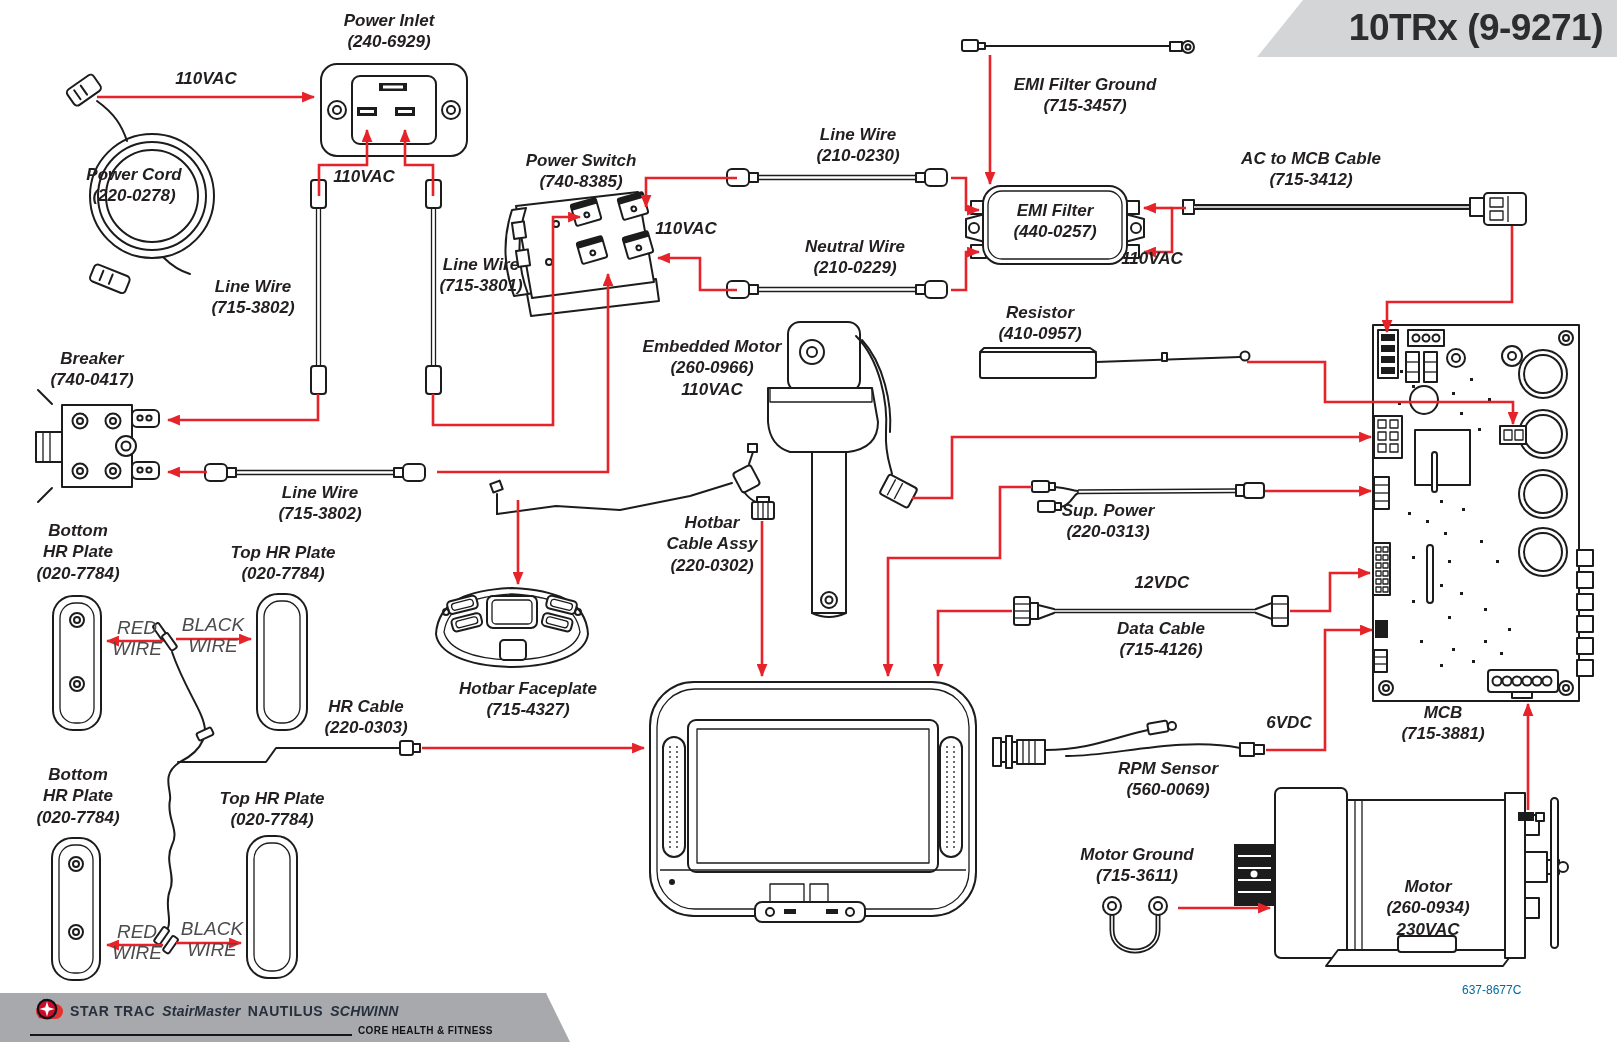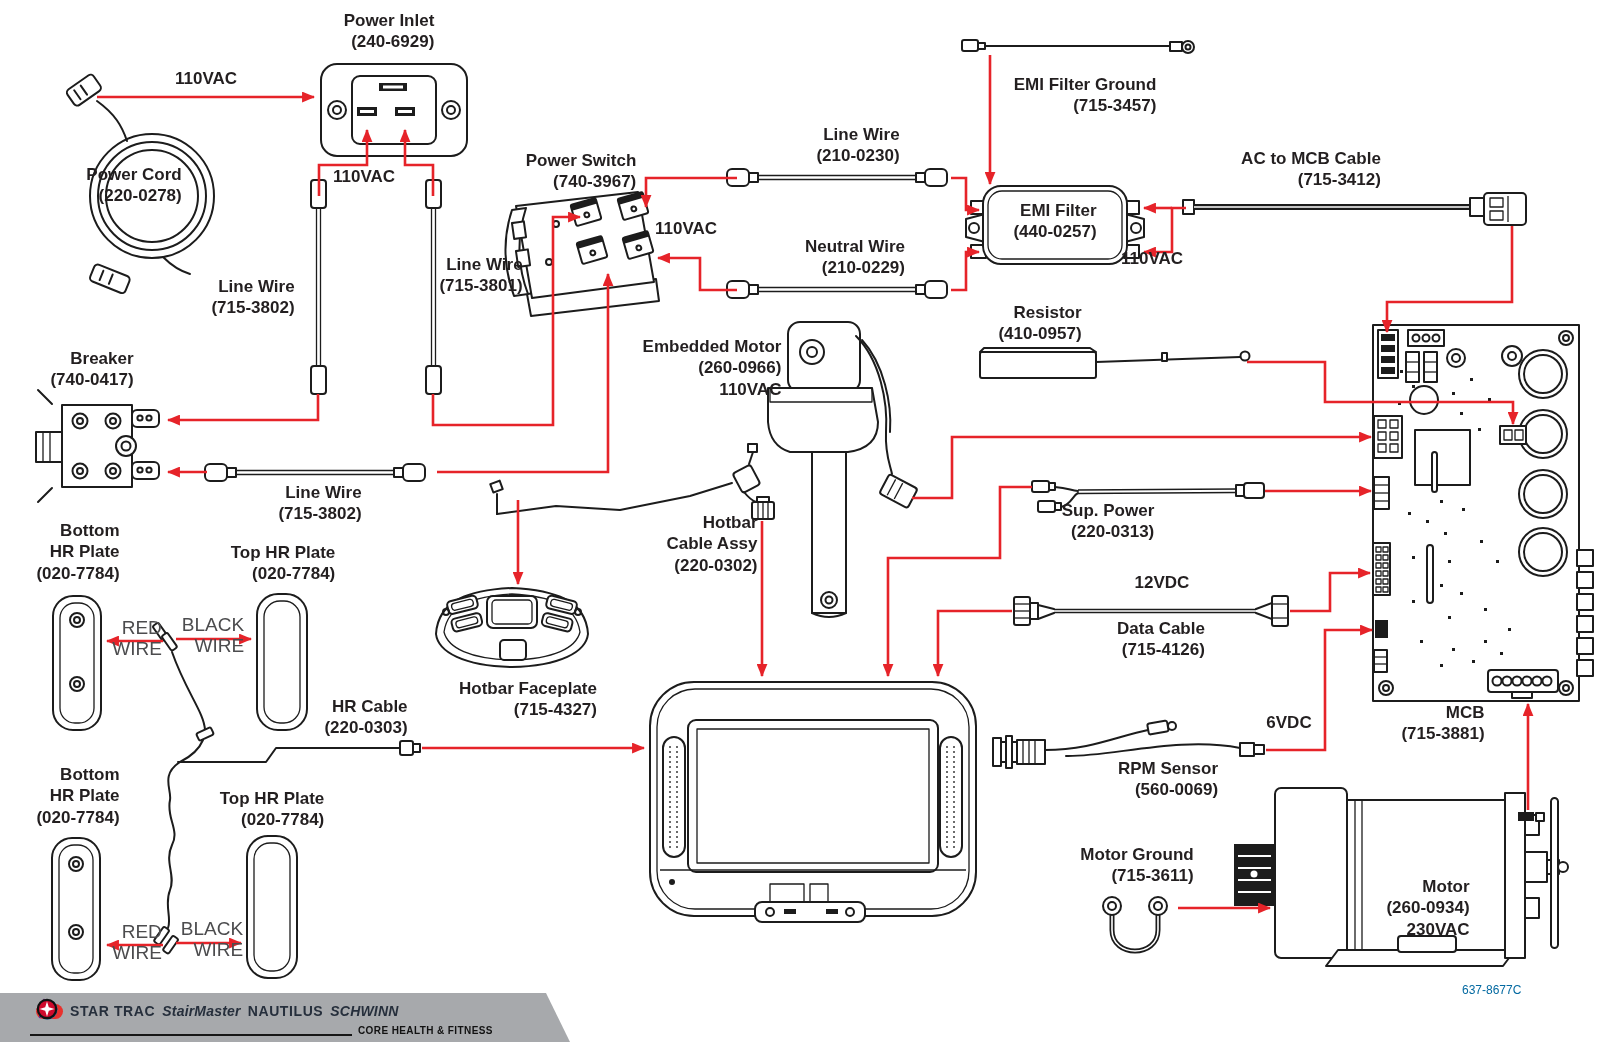--- a/index.html
+++ b/index.html
@@ -4,22 +4,22 @@
 <style>
   html,body{margin:0;padding:0;background:#fff;}
   #page{position:relative;width:1617px;height:1048px;background:#ffffff;overflow:hidden;
         font-family:"Liberation Sans",sans-serif;}
   svg{position:absolute;left:0;top:0;}
   .k{stroke:#1c1c1c;fill:none;stroke-width:2;stroke-linejoin:round;stroke-linecap:round;}
   .kf{stroke:#1c1c1c;fill:#fff;stroke-width:2;stroke-linejoin:round;}
   .kt{stroke:#1c1c1c;fill:none;stroke-width:1.3;stroke-linejoin:round;}
   .kd{fill:#1c1c1c;stroke:none;}
   .wr{stroke:#e62329;stroke-width:2.6;fill:none;stroke-linejoin:miter;}
-  .lbl{position:absolute;transform:translateX(-50%);text-align:right;white-space:nowrap;
-       font-weight:bold;font-size:17px;color:#231f20;line-height:1.26;}
+  .lbl{position:absolute;transform:translateX(-50%);text-align:center;white-space:nowrap;
+       font-weight:bold;font-size:17px;color:#231f20;line-height:1.26;font-style:italic;}
   .sm{font-weight:normal;font-size:19px;color:#4c4c4e;line-height:1.1;}
   .titleblock{position:absolute;left:1245px;top:0;width:372px;height:57px;background:#d4d5d7;
        clip-path:polygon(58px 0,100% 0,100% 100%,12px 100%);}
   .titleblock div{position:absolute;right:14px;top:0;height:57px;line-height:56px;
        font-size:37px;font-weight:bold;color:#2d2d2f;letter-spacing:-0.5px;}
   .banner{position:absolute;left:0;top:993px;width:580px;height:49px;background:#a7a9ac;
        clip-path:polygon(0 0,546px 0,570px 100%,0 100%);}
   .brandrow{position:absolute;left:36px;top:5px;height:26px;display:flex;align-items:center;gap:7px;}
   .brand{font-weight:bold;font-size:14px;color:#262f3c;letter-spacing:0.6px;}
   .it{font-style:italic;letter-spacing:0.2px;}
@@ -591,21 +591,21 @@
 <div class="lbl" style="left:253px;top:276px">
   <div>Line Wire</div>
   <div>(715-3802)</div>
 </div>
 <div class="lbl" style="left:481px;top:254px">
   <div>Line Wire</div>
   <div>(715-3801)</div>
 </div>
 <div class="lbl" style="left:581px;top:150px">
   <div>Power Switch</div>
-  <div>(740-3967)</div>
+  <div>(740-8385)</div>
 </div>
 <div class="lbl" style="left:686px;top:218px">
   <div>110VAC</div>
 </div>
 <div class="lbl" style="left:858px;top:124px">
   <div>Line Wire</div>
   <div>(210-0230)</div>
 </div>
 <div class="lbl" style="left:855px;top:236px">
   <div>Neutral Wire</div>
@@ -715,20 +715,23 @@
 </div>
 <div class="lbl sm" style="left:137px;top:922px">
   <div>RED</div>
   <div>WIRE</div>
 </div>
 <div class="lbl sm" style="left:212px;top:919px">
   <div>BLACK</div>
   <div>WIRE</div>
 </div>
 
+<div class="titleblock">
+  <div>10TRx (9-9271)</div>
+</div>
 
 <div class="banner">
   <div class="brandrow">
     <span class="sticon">▸▸▸</span>
     <span class="brand">STAR TRAC</span>
     <svg width="15" height="22" viewBox="0 0 15 22">
       <g fill="#7a2e8e">
             <circle cx="8" cy="2" r="1.2"></circle>
             <circle cx="11" cy="5" r="1.5"></circle>
             <circle cx="12" cy="9" r="1.7"></circle>

